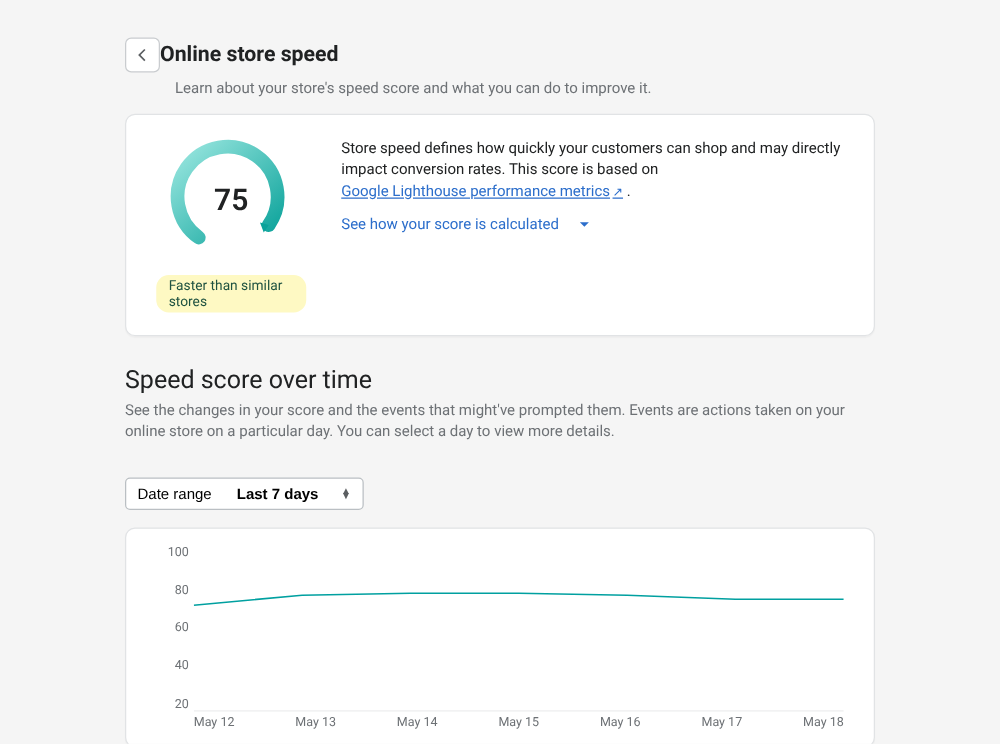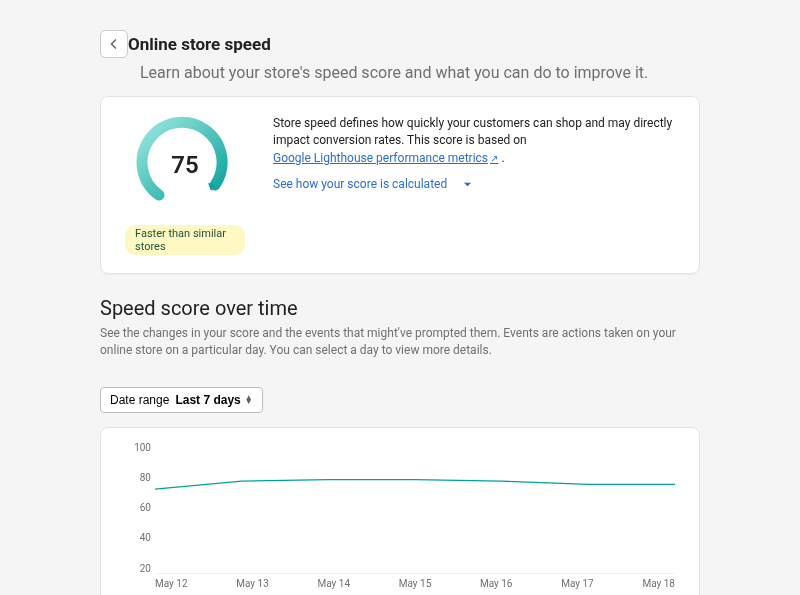--- a/index.html
+++ b/index.html
@@ -30,21 +30,21 @@
     justify-content: center;
     cursor: pointer;
   }
   .page-title {
     font-size: 17px;
     font-weight: 700;
   }
   .page-subtitle {
     color: #6d7175;
     margin: 5px 0 14px 40px;
-    font-size: 16px;
+    font-size: 12px;
   }
   .card {
     background: #fff;
     border: 1px solid #e1e3e5;
     border-radius: 8px;
     box-shadow: 0 1px 1px rgba(0,0,0,0.03);
   }
   .score-card {
     padding: 18px 24px 18px 24px;
     display: flex;
@@ -102,21 +102,21 @@
   }
   .date-range-btn {
     border: 1px solid #babfc3;
     background: #fff;
     border-radius: 4px;
     padding: 5px 9px;
     font-size: 12px;
     cursor: pointer;
     display: inline-flex;
     align-items: center;
-    gap: 4px;
+    gap: 18px;
     margin-bottom: 14px;
   }
   .date-range-btn .strong { font-weight: 600; margin-left: 2px; }
   .sort-icon { display:inline-flex; flex-direction:column; line-height:4px; font-size:8px; color:#5c5f62;}
   .chart-card { padding: 14px 24px 10px 24px; }
   .chart-area {
     position: relative;
     height: 150px;
   }
   .y-axis {

